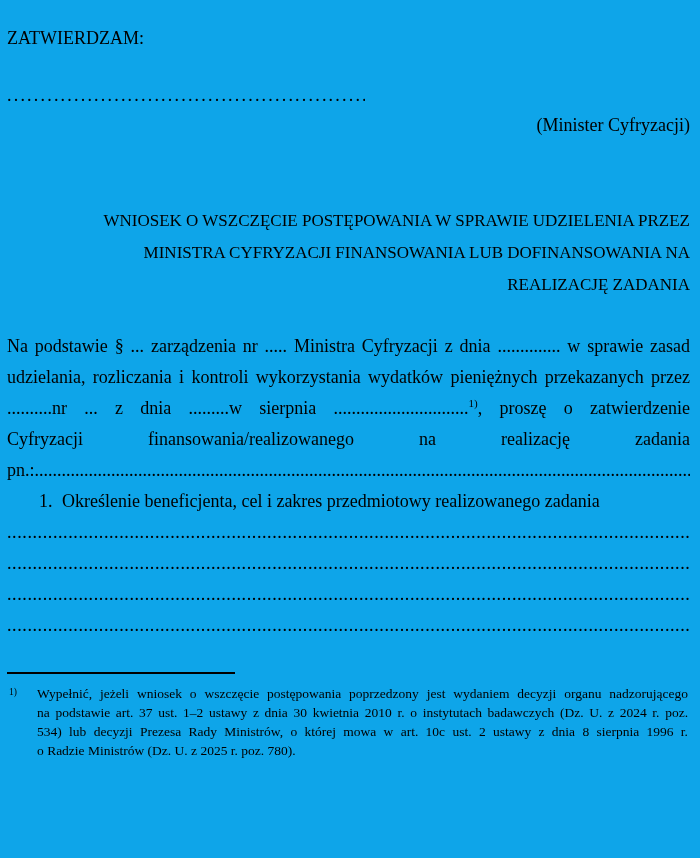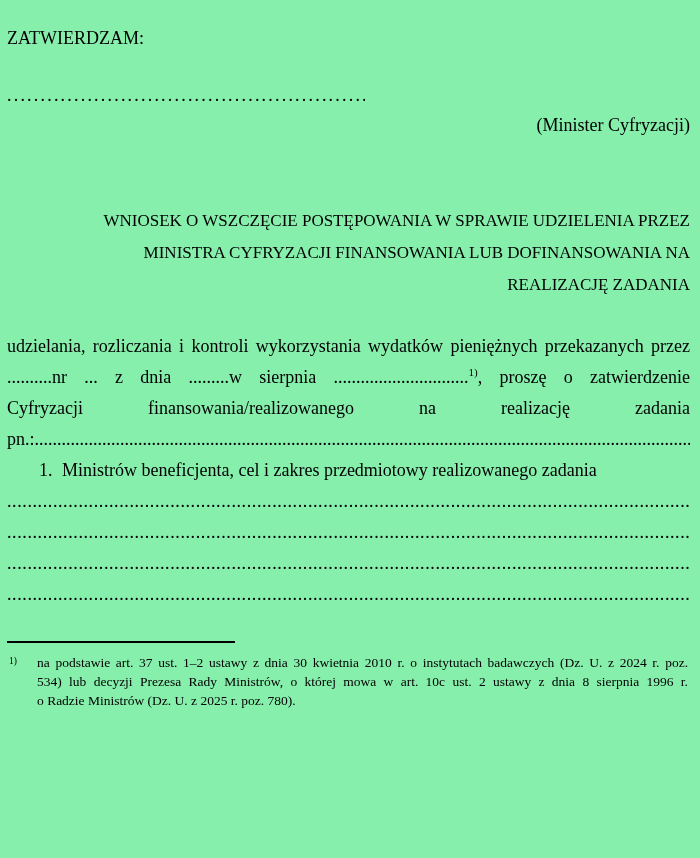--- a/index.html
+++ b/index.html
@@ -1,19 +1,19 @@
 <!DOCTYPE html>
 <html><head>
 <meta charset="utf-8">
 <style>
   html, body { margin: 0; padding: 0; background: #ffffff; }
   .page {
     width: 700px; height: 858px; box-sizing: border-box;
     padding: 28px 10px 0 7px;
-    background: #86efac; color: #000000;
+    background: #0ea5e9; color: #000000;
     font-family: "Liberation Serif", serif;
     overflow: hidden;
   }
   .approval-label { font-size: 18px; line-height: 20px; }
   .sig-dots {
     margin-top: 37px; width: 358px; height: 20px; line-height: 20px;
     font-size: 18px; letter-spacing: 2.2px;
     overflow: hidden; white-space: nowrap;
   }
   .caption { margin-top: 8px; font-size: 18px; line-height: 24px; text-align: right; }
@@ -45,36 +45,38 @@
     <div class="caption">(Minister Cyfryzacji)</div>
   </div>
 
   <div class="title-block">
     <div>WNIOSEK O WSZCZĘCIE POSTĘPOWANIA W SPRAWIE UDZIELENIA PRZEZ</div>
     <div>MINISTRA CYFRYZACJI FINANSOWANIA LUB DOFINANSOWANIA NA</div>
     <div>REALIZACJĘ ZADANIA</div>
   </div>
 
   <div class="mid-block">
+    <div class="jline">Na podstawie § ... zarządzenia nr ..... Ministra Cyfryzacji z dnia .............. w sprawie zasad</div>
     <div class="jline">udzielania, rozliczania i kontroli wykorzystania wydatków pieniężnych przekazanych przez</div>
     <div class="jline"><span>..........nr ... z dnia .........w sierpnia ..............................</span><sup class="fnref">1)</sup><span>, proszę o zatwierdzenie</span></div>
     <div class="jline">Cyfryzacji finansowania/realizowanego na realizację zadania</div>
     <div class="pn-line"><span>pn.:</span><span>......................................................................................................................................................</span></div>
 
-    <div class="nline"><span class="li-num">1.</span><span>Ministrów beneficjenta, cel i zakres przedmiotowy realizowanego zadania</span></div>
+    <div class="nline"><span class="li-num">1.</span><span>Określenie beneficjenta, cel i zakres przedmiotowy realizowanego zadania</span></div>
 
     <div class="dots-line">................................................................................................................................................................</div>
     <div class="dots-line">................................................................................................................................................................</div>
     <div class="dots-line">................................................................................................................................................................</div>
     <div class="dots-line">................................................................................................................................................................</div>
 
   </div>
 
   <div class="separator"></div>
 
   <div class="footnote">
     <span class="fn-marker">1)</span>
+    <div class="fn-line-just">Wypełnić, jeżeli wniosek o wszczęcie postępowania poprzedzony jest wydaniem decyzji organu nadzorującego</div>
     <div class="fn-line-just">na podstawie art. 37 ust. 1–2 ustawy z dnia 30 kwietnia 2010 r. o instytutach badawczych (Dz. U. z 2024 r. poz.</div>
     <div class="fn-line-just">534) lub decyzji Prezesa Rady Ministrów, o której mowa w art. 10c ust. 2 ustawy z dnia 8 sierpnia 1996 r.</div>
     <div>o Radzie Ministrów (Dz. U. z 2025 r. poz. 780).</div>
   </div>
 
 </div>
 
 </body></html>

